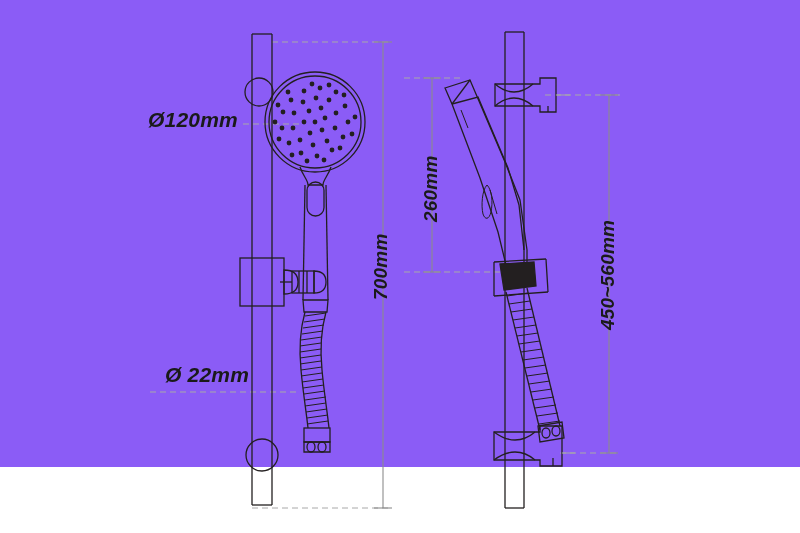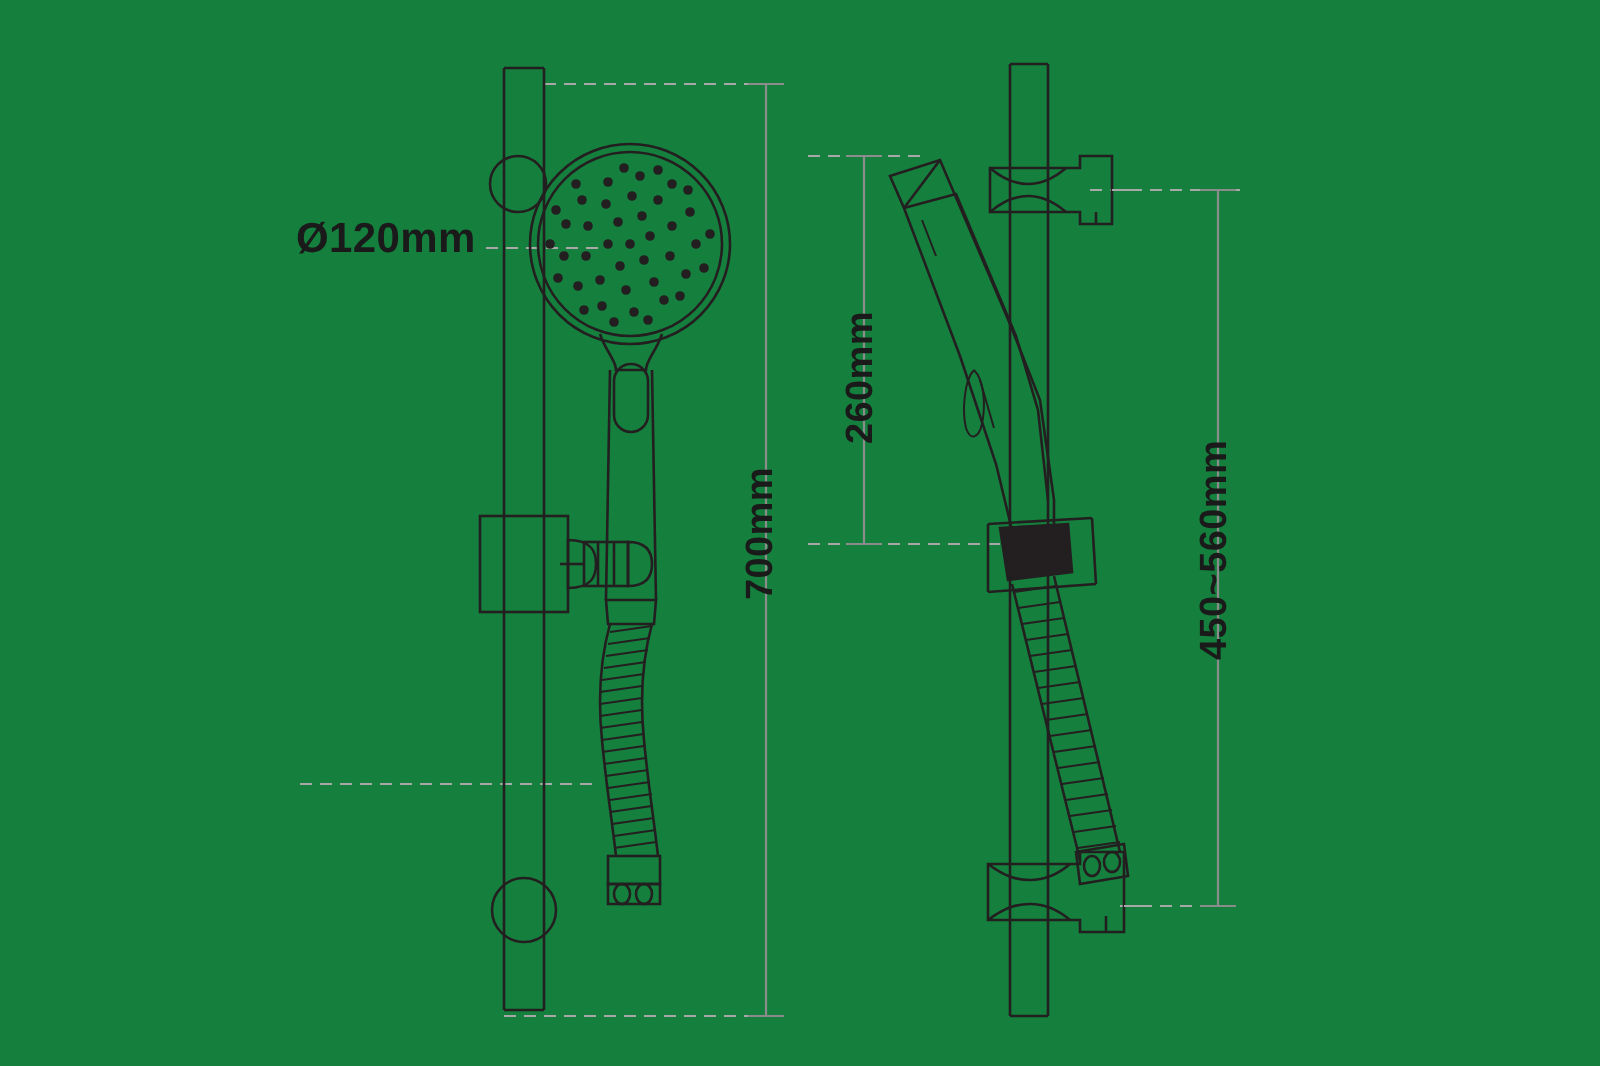--- a/index.html
+++ b/index.html
@@ -1,18 +1,18 @@
 <!DOCTYPE html>
 <html><head>
 <meta charset="utf-8">
 <style>
   html,body{margin:0;padding:0;background:#ffffff;}
   body{width:800px;height:533px;overflow:hidden;
        font-family:"Liberation Sans",sans-serif;color:#1a1a1a;}
-  #stage{position:relative;width:800px;height:533px;background:#15803d;}
+  #stage{position:relative;width:800px;height:467px;background:#8b5cf6;font-style:italic;}
   #stage svg{position:absolute;left:0;top:0;}
   .lbl{position:absolute;font-family:"Liberation Sans",sans-serif;
        color:#1a1a1a;white-space:nowrap;font-weight:bold;letter-spacing:.2px;}
   .vert{transform-origin:0 0;}
 </style>
 </head>
 <body>
 
 <div id="stage">
 
@@ -236,20 +236,21 @@
         <path d="M538,426 L562,422 L564,438 L540,442 Z"></path>
         <ellipse cx="546" cy="433" rx="4" ry="5"></ellipse>
         <ellipse cx="556" cy="431" rx="4" ry="5"></ellipse>
       </g>
     </g>
 
   </svg>
 
   <div class="lbl" style="left:148px;top:108px;font-size:21px;">Ø120mm</div>
 
+  <div class="lbl" style="left:165px;top:363px;font-size:21px;">Ø 22mm</div>
 
   <div class="lbl vert" style="left:370px;top:300px;font-size:19px;transform:rotate(-90deg);">700mm</div>
 
   <div class="lbl vert" style="left:420px;top:222px;font-size:19px;transform:rotate(-90deg);">260mm</div>
 
   <div class="lbl vert" style="left:597px;top:330px;font-size:19px;transform:rotate(-90deg);">450~560mm</div>
 
 </div>
 
 </body></html>

